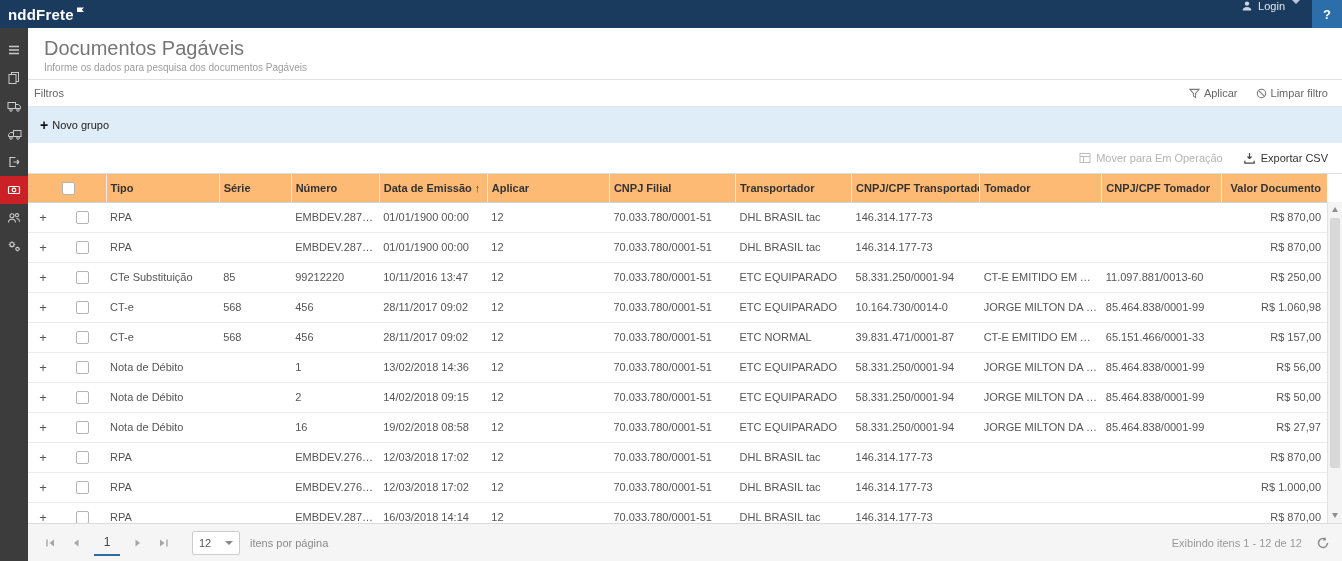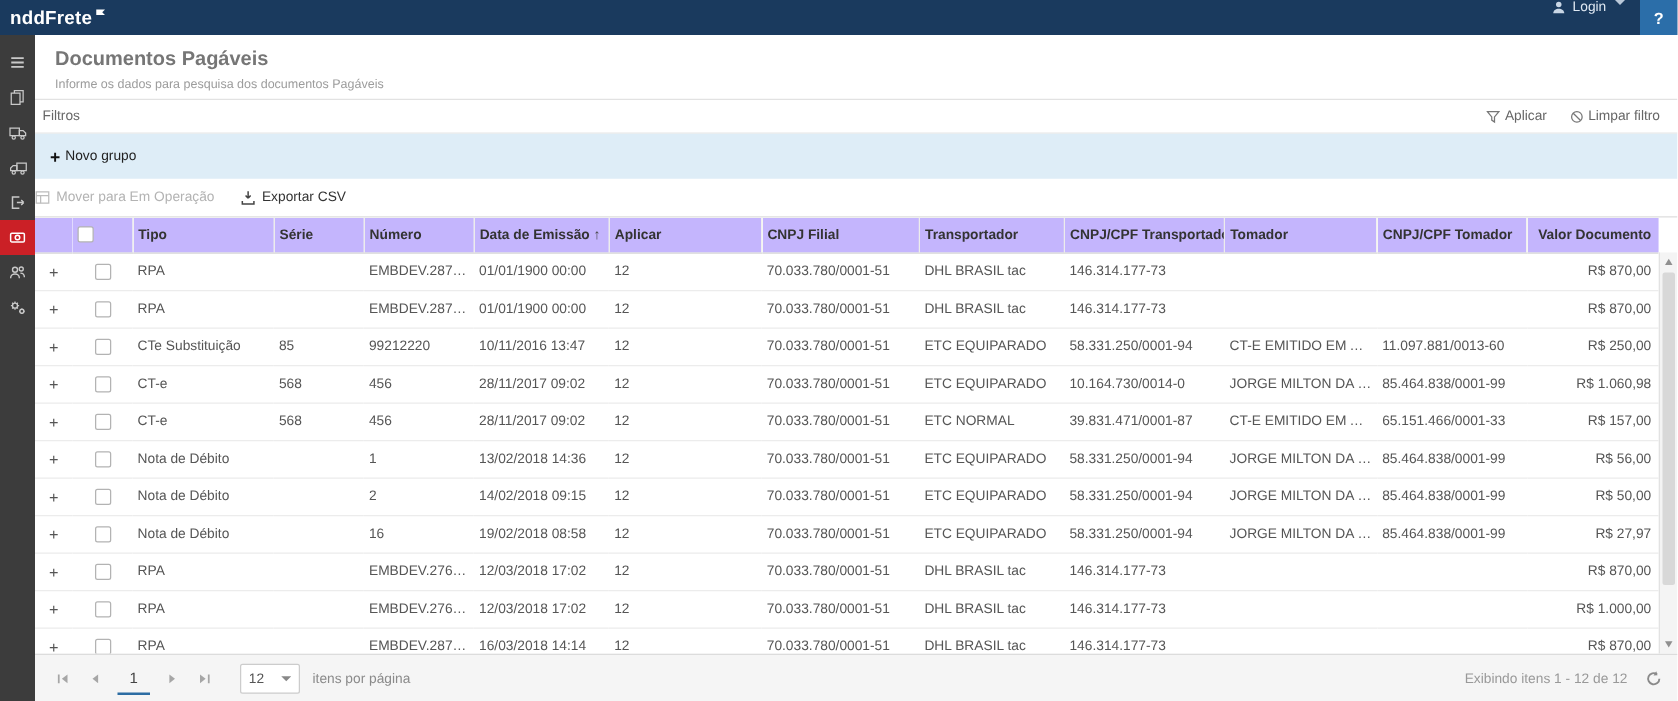--- a/index.html
+++ b/index.html
@@ -16,42 +16,42 @@
 
   
   .app{display:flex;height:533px}
   .sidebar{width:28px;background:#3C3C3C;display:flex;flex-direction:column;padding-top:8px;flex:0 0 28px}
   .side-item{height:28px;display:flex;align-items:center;justify-content:center;cursor:pointer}
   .side-item.active{background:#CB2026}
   .main{flex:1;display:flex;flex-direction:column;min-width:0;background:#fff}
 
   
   .page-head{padding:8px 16px 6px 16px}
-  .page-title{font-size:16px;color:#767676;font-weight:700;line-height:24px}
+  .page-title{font-size:20px;color:#767676;font-weight:400;line-height:24px}
   .page-sub{font-size:10px;color:#9c9c9c;margin-top:2px}
 
   
   .filters-row{display:flex;align-items:center;height:28px;border-top:1px solid #e2e2e2;border-bottom:1px solid #e6e6e6;padding:0 14px 0 6px;font-size:11px;color:#666}
   .filters-actions{margin-left:auto;display:flex;align-items:flex-start;gap:18px}
   .f-btn{display:flex;align-items:center;gap:4px;color:#666;cursor:pointer}
   .filter-area{height:36px;background:#DEEDF7;display:flex;align-items:center;padding-left:12px}
   .new-group{display:flex;align-items:center;gap:4px;font-size:11px;color:#222;cursor:pointer}
   .new-group .plus-glyph{font-size:14px;font-weight:bold;color:#111;line-height:1}
 
   
-  .grid-toolbar{height:30px;display:flex;align-items:center;gap:20px;font-size:11px}
+  .grid-toolbar{height:30px;display:flex;align-items:center;justify-content:flex-end;gap:20px;padding-right:14px;font-size:11px}
   .t-btn{display:flex;align-items:center;gap:5px;cursor:pointer}
   .t-btn.disabled{color:#b3b3b3;cursor:default}
   .t-btn.dark{color:#333}
 
   
   .grid-area{flex:1;display:flex;overflow:hidden;border-top:1px solid #ddd}
   .table-wrap{flex:1;overflow:hidden}
   table.grid{border-collapse:collapse;table-layout:fixed;width:1299px}
-  table.grid th{height:28px;font-size:11px;font-weight:bold;color:#333;text-align:left;border-bottom:1px solid #d6d6d6;border-left:1px solid #ececec;padding:0 4px;white-space:nowrap;overflow:hidden;cursor:pointer;background:#c4b5fd}
+  table.grid th{height:28px;font-size:11px;font-weight:bold;color:#333;text-align:left;border-bottom:1px solid #d6d6d6;border-left:1px solid #ececec;padding:0 4px;white-space:nowrap;overflow:hidden;cursor:pointer;background:#fdba74}
   table.grid th:first-child,table.grid th:nth-child(2){border-left:none}
   table.grid th.right{text-align:right;padding-right:6px}
   table.grid td{height:30px;font-size:11px;color:#555;border-bottom:1px solid #ececec;padding:0 4px;white-space:nowrap;overflow:hidden;text-overflow:ellipsis;background:#fff}
   table.grid td.right{text-align:right;padding-right:6px}
   .c-expand{text-align:center}
   .plus{color:#555;font-size:13px;cursor:pointer;display:inline-block;width:12px}
   .c-check{text-align:center}
   .cb{display:inline-block;width:13px;height:13px;border:1px solid #b3b3b3;border-radius:2px;background:#fff;vertical-align:middle;cursor:pointer}
   .sort{color:#444;font-weight:bold}
 

